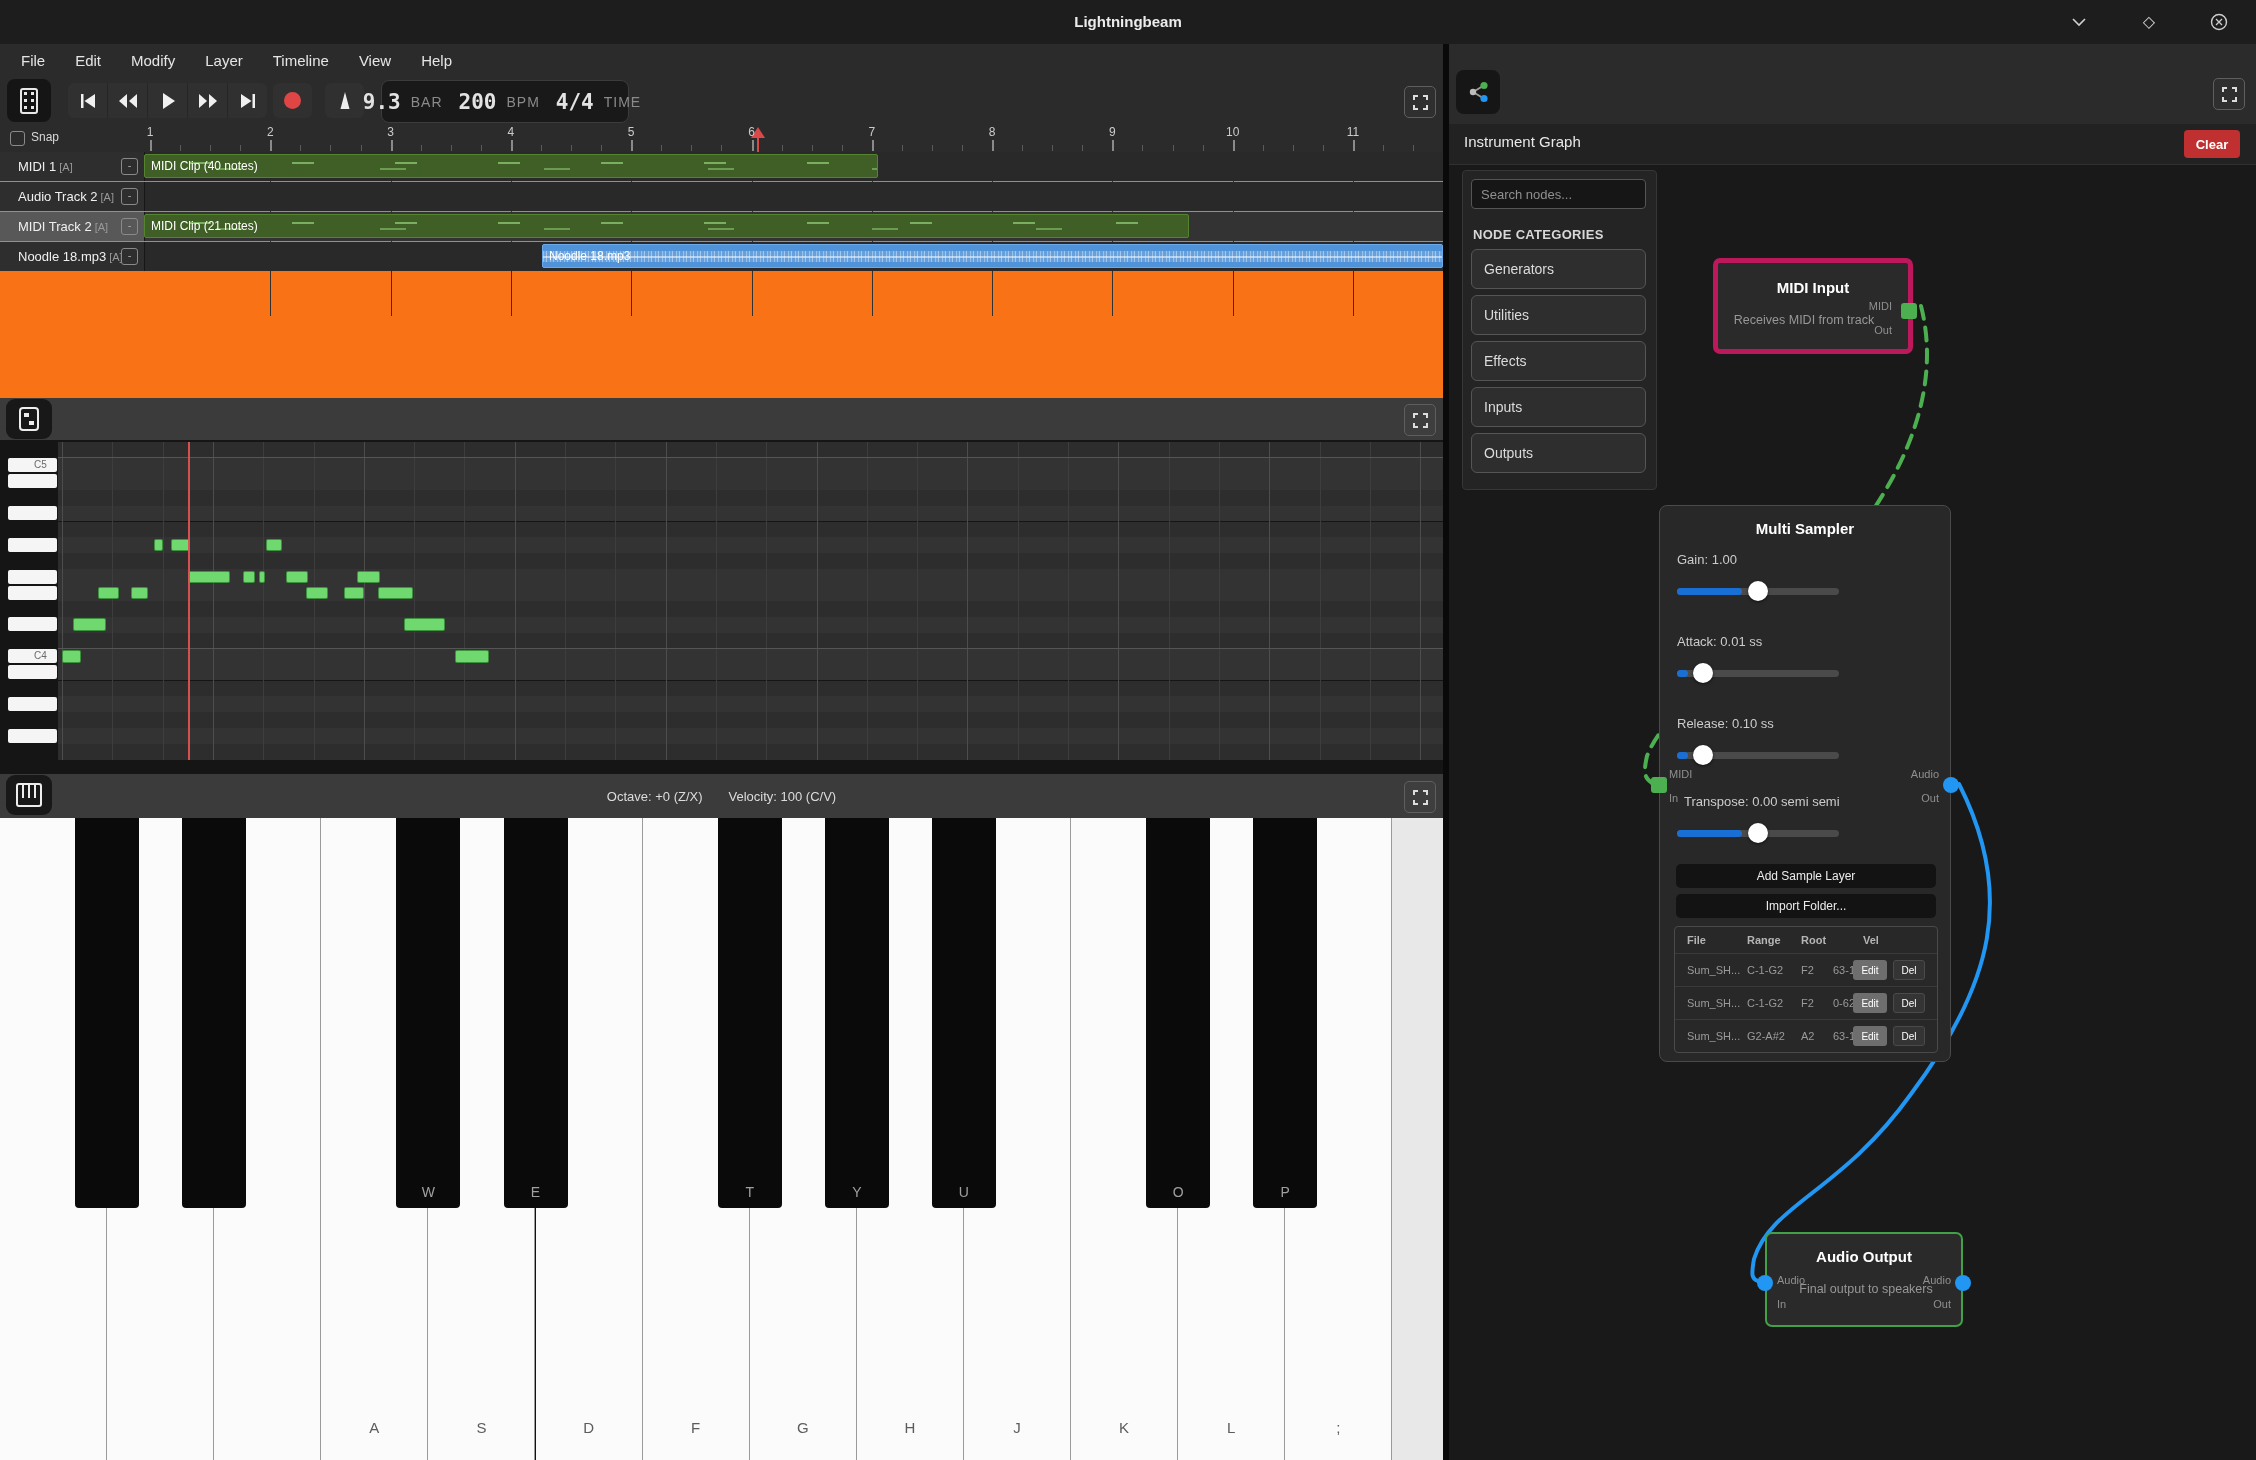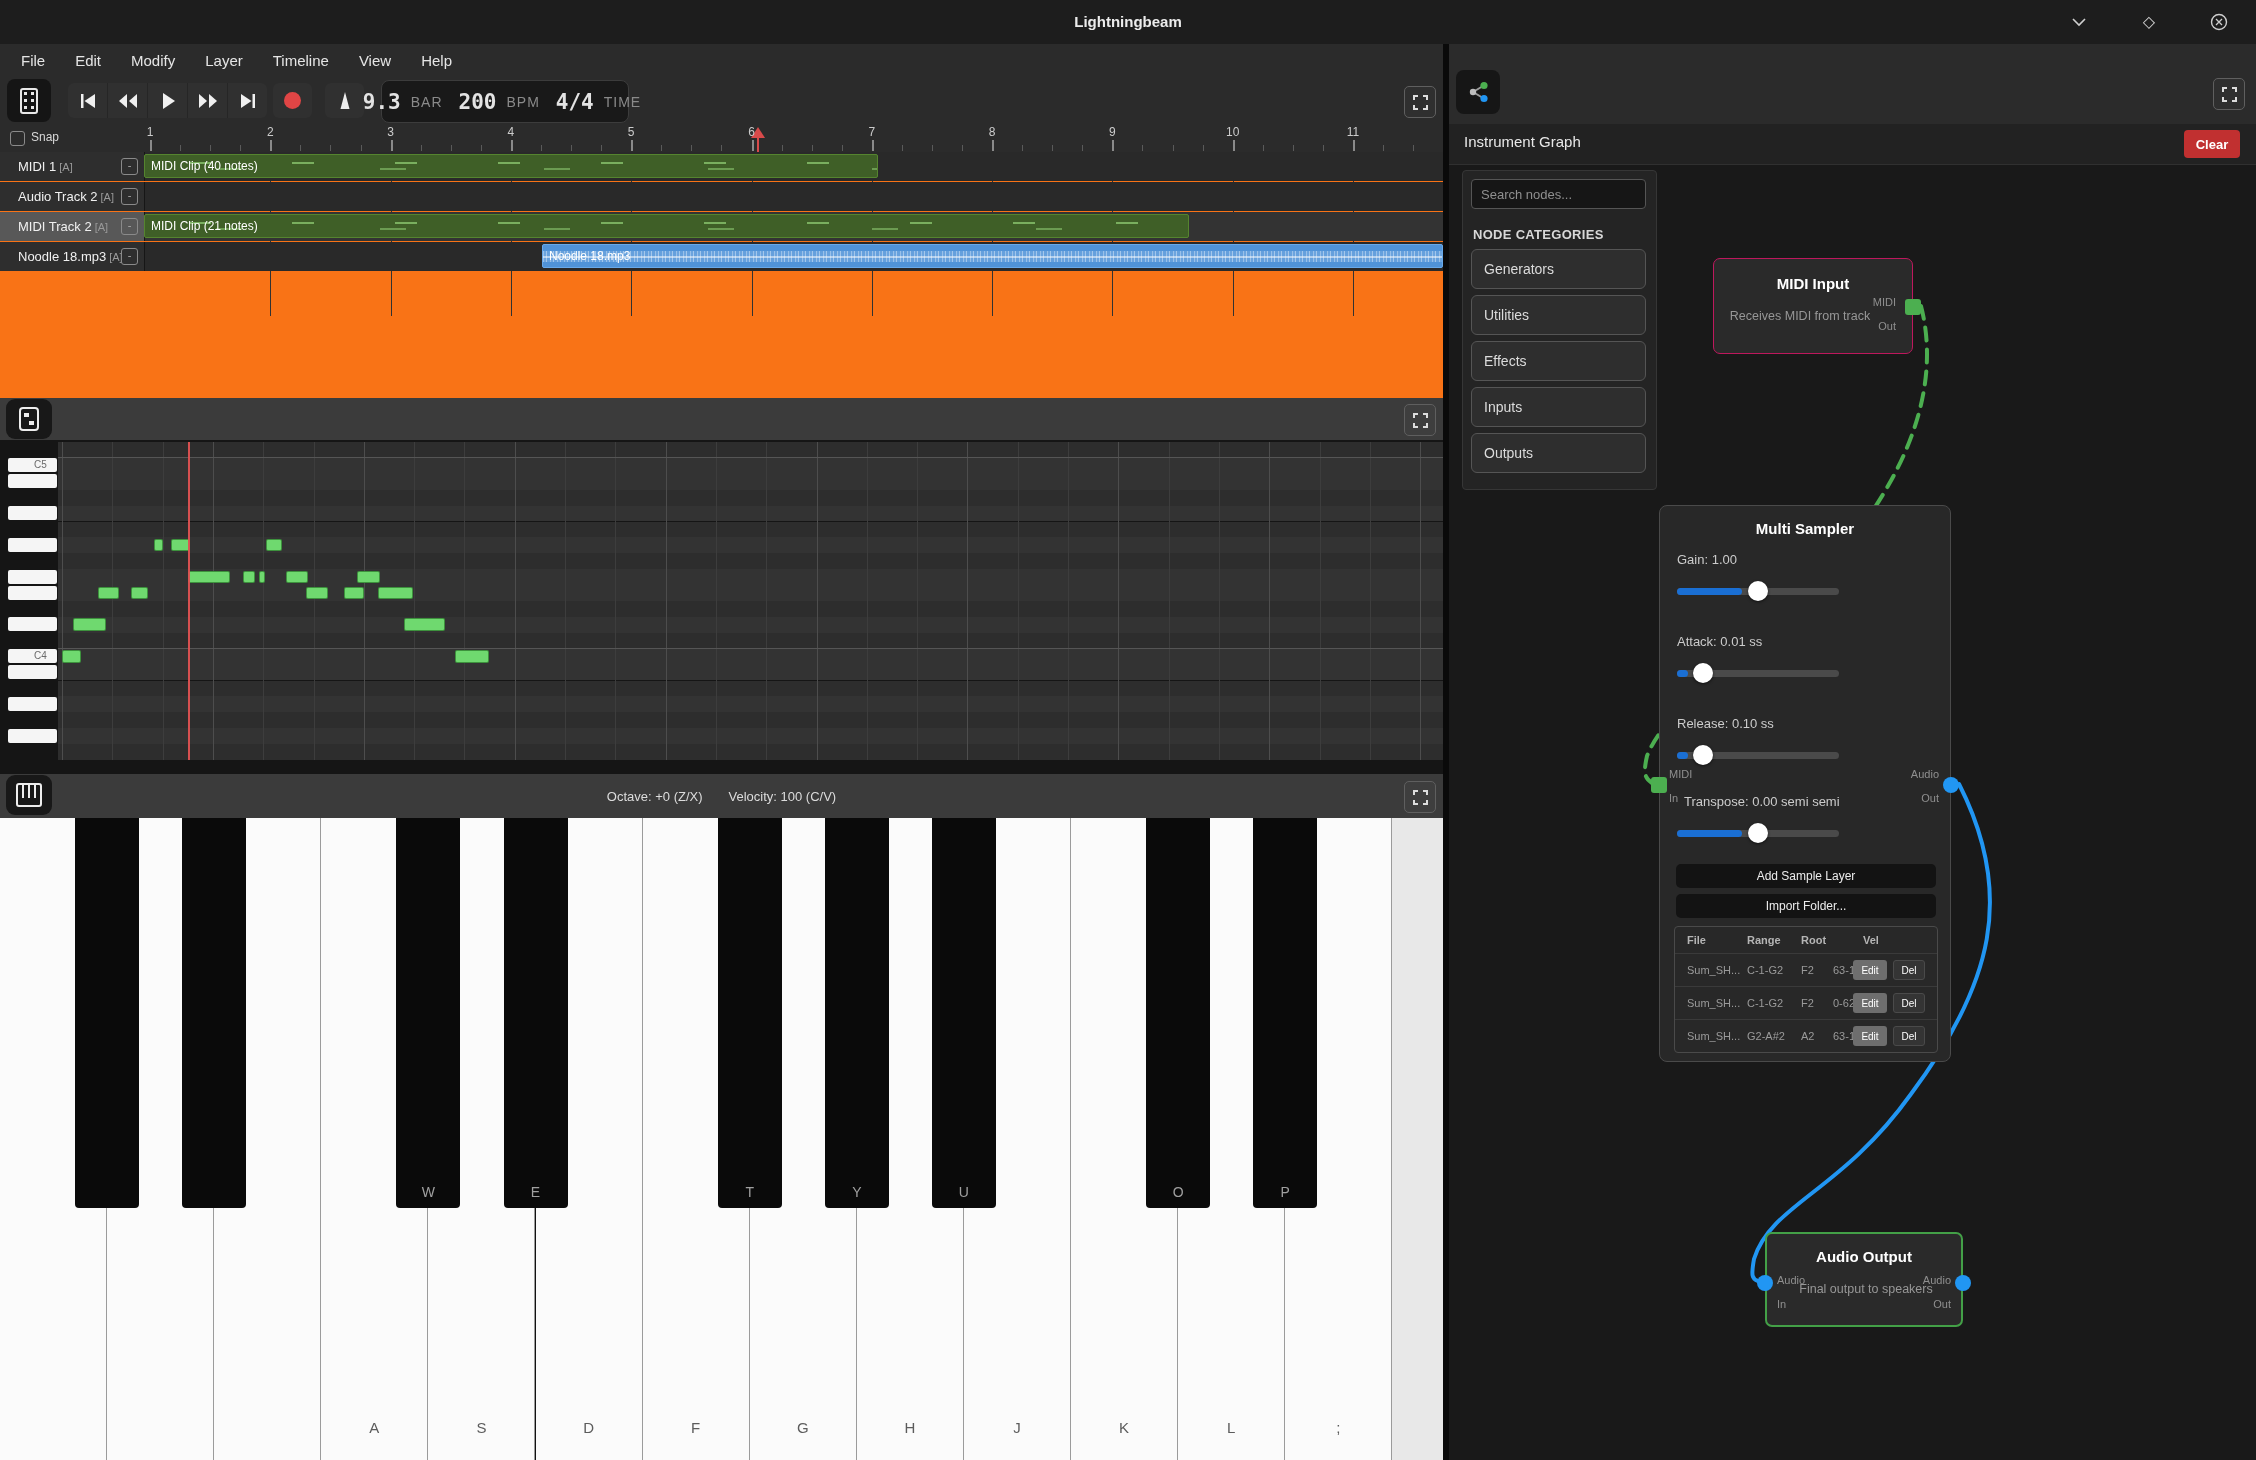--- a/index.html
+++ b/index.html
@@ -100,21 +100,21 @@
   display:flex;align-items:center;justify-content:center;}
 #sidebar{left:13px;top:126px;width:193px;height:318px;background:#242424;border:1px solid #363636;border-radius:4px;}
 #search{left:8px;top:8px;width:175px;height:30px;background:#161616;border:1px solid #555;border-radius:4px;color:#ddd;
   font-size:13px;padding:0 9px;box-sizing:border-box;outline:none;font-family:"Liberation Sans",sans-serif;}
 #search::placeholder{color:#8f8f8f;}
 #cat-label{left:10px;top:56px;font-size:13px;font-weight:bold;color:#d8d8d8;letter-spacing:.3px;}
 .cat-btn{left:8px;width:175px;height:40px;background:#2e2e2e;border:1px solid #555;border-radius:6px;display:flex;align-items:center;
   color:#dcdcdc;font-size:14px;padding-left:12px;box-sizing:border-box;}
 
 
-.node{background:#2a2a2a;border:1px solid #be185d;border-radius:7px;box-sizing:border-box;}
+.node{background:#2a2a2a;border:5px solid #be185d;border-radius:7px;box-sizing:border-box;}
 .node-title{position:absolute;left:0;width:100%;text-align:center;font-size:15px;font-weight:bold;color:#fff;}
 .node-desc{position:absolute;text-align:center;font-size:12.5px;color:#979797;white-space:nowrap;}
 .portlbl{position:absolute;font-size:11px;color:#8f8f8f;}
 .port-sq{position:absolute;width:16px;height:16px;background:#4caf50;border-radius:3px;}
 .port-ci{position:absolute;width:16px;height:16px;background:#2196f3;border-radius:50%;}
 #node-sampler{left:210px;top:461px;width:292px;height:557px;background:#282828;border:1px solid #4a4a4a;border-radius:8px;}
 .param-label{position:absolute;left:17px;font-size:13px;color:#cccccc;white-space:nowrap;}
 .slider{position:absolute;left:17px;width:162px;height:7px;background:#4a4a4a;border-radius:4px;}
 .slider .fill{position:absolute;left:0;top:0;height:7px;background:#1a6fd4;border-radius:4px;}
 .slider .thumb{position:absolute;top:-7px;width:20px;height:20px;background:#fff;border-radius:50%;box-shadow:0 1px 3px rgba(0,0,0,.6);}

